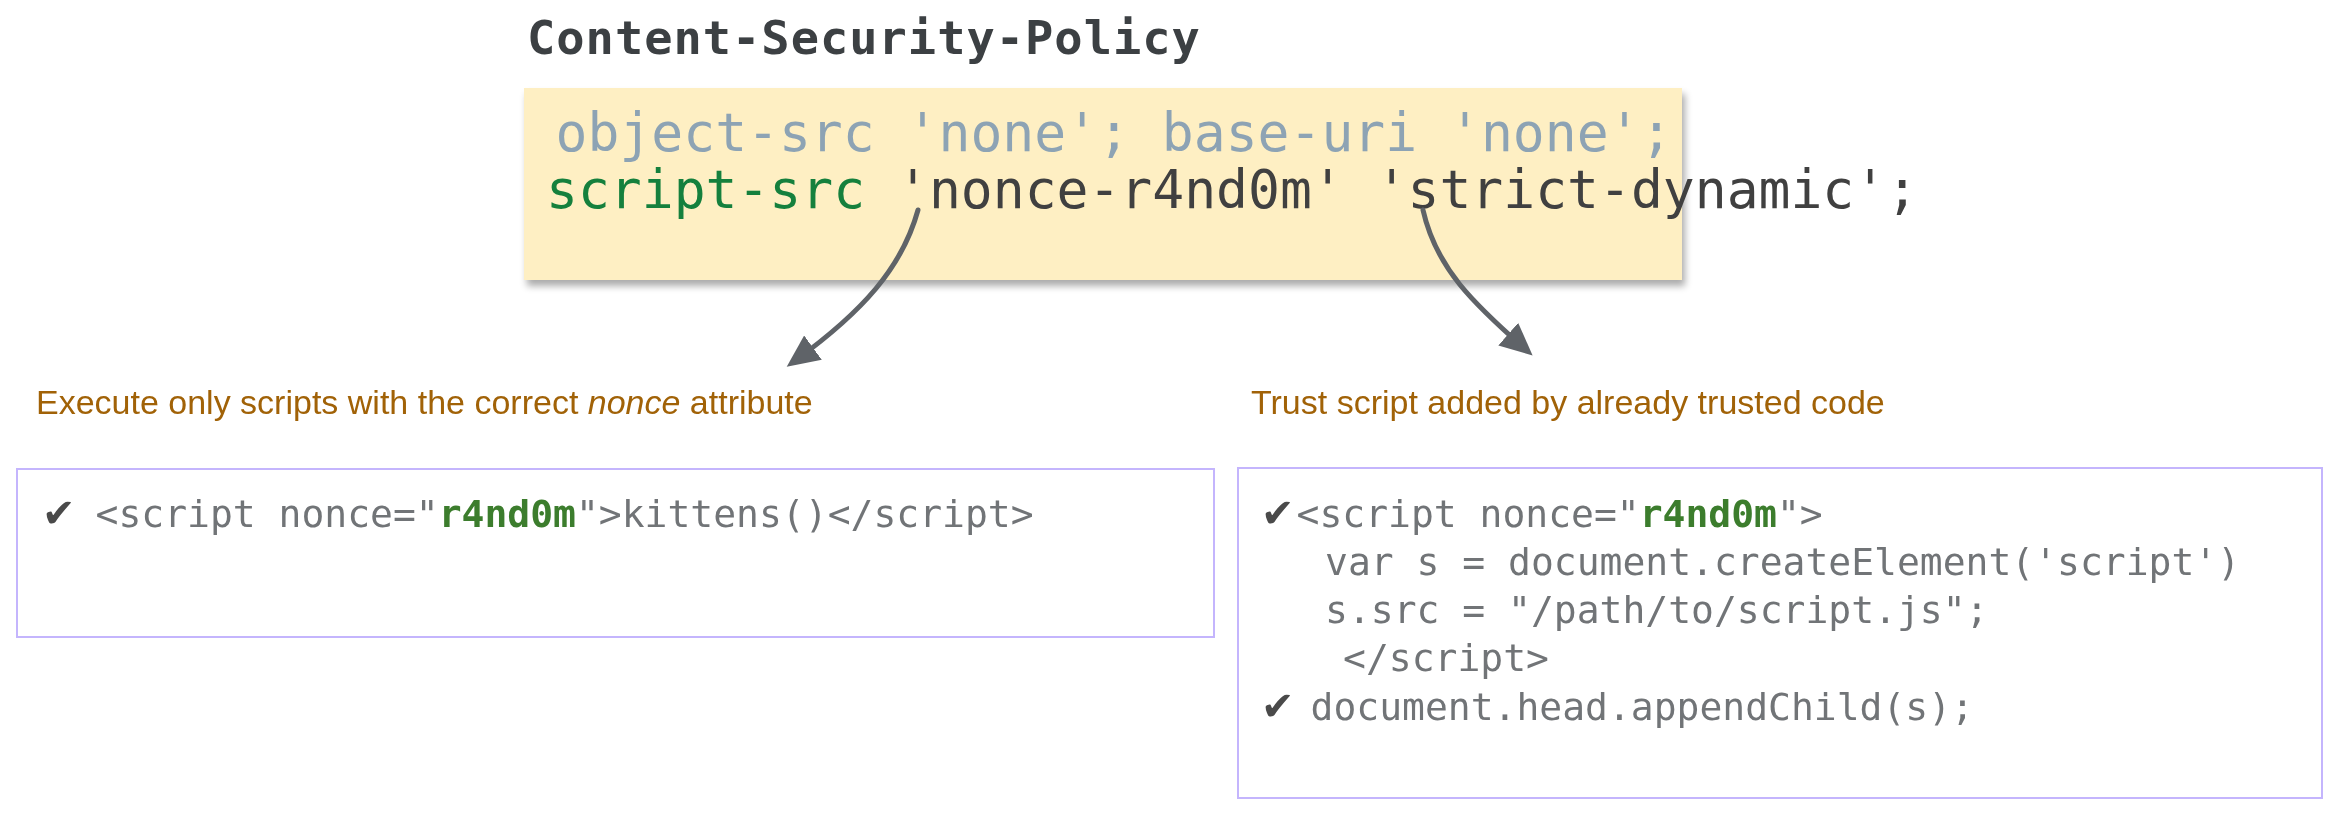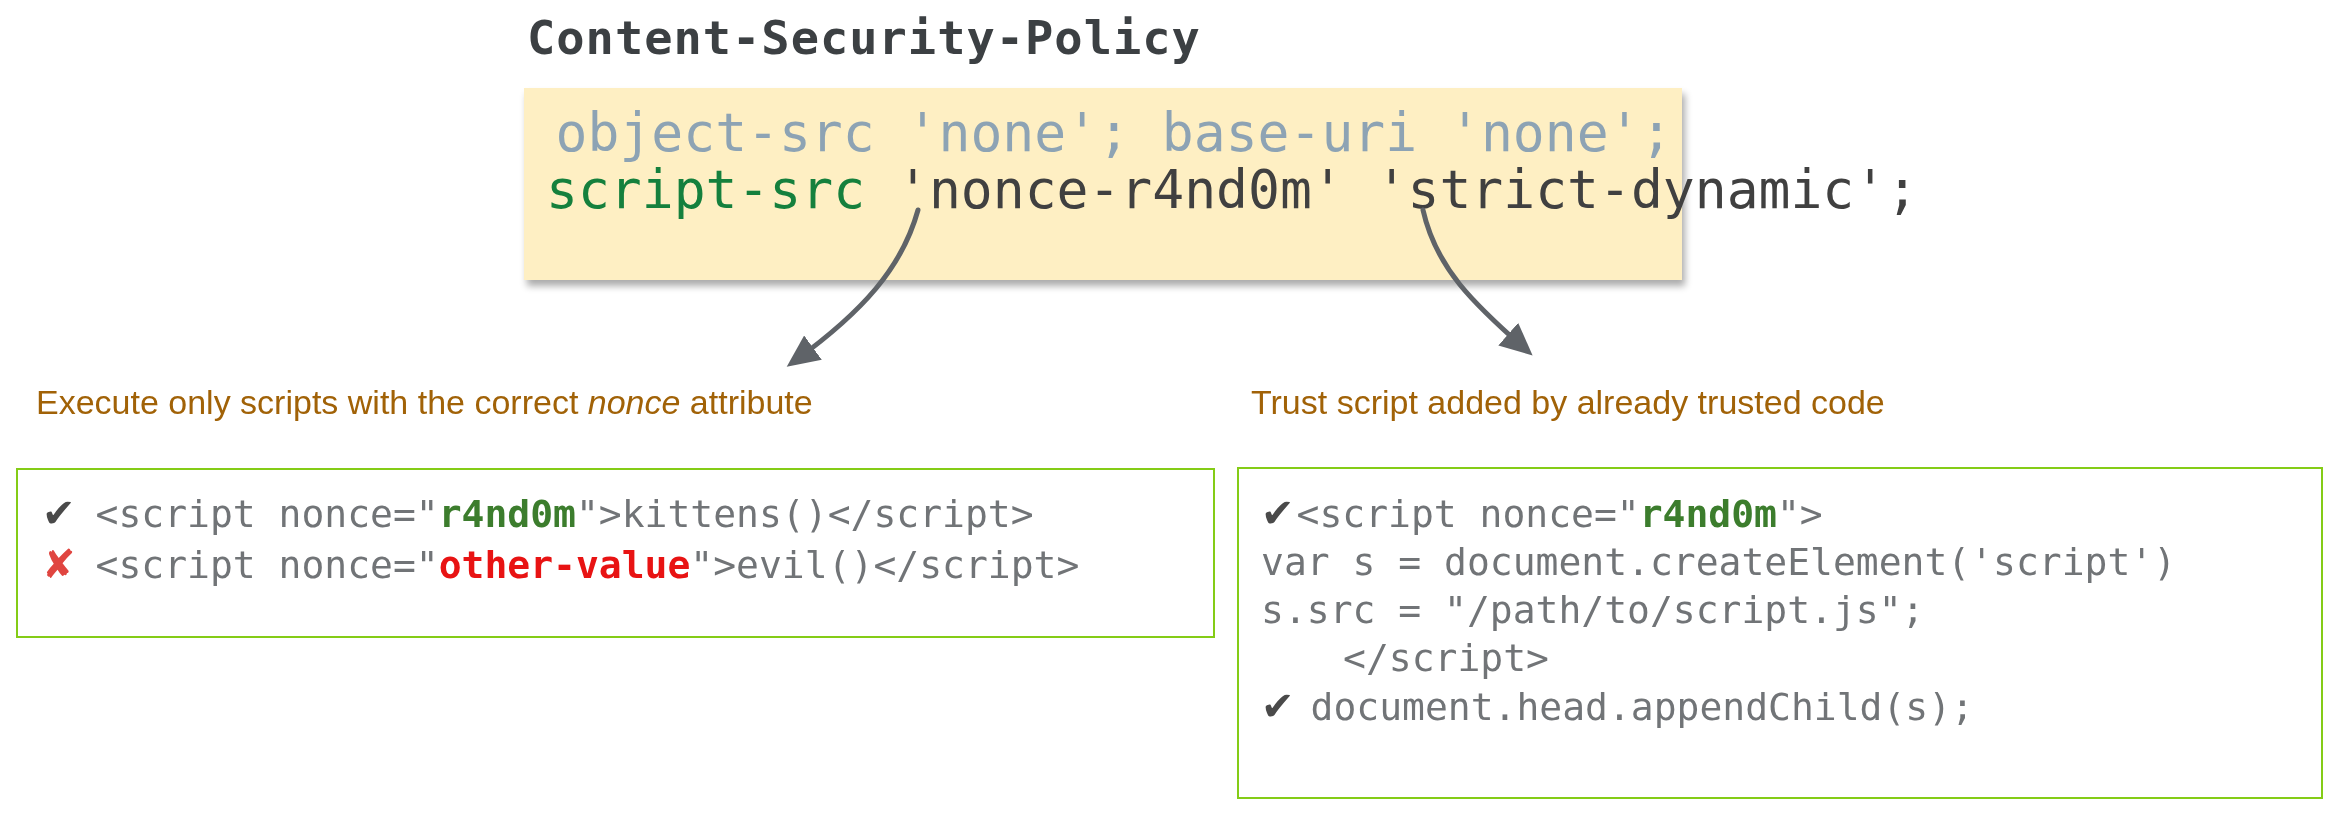--- a/index.html
+++ b/index.html
@@ -62,21 +62,21 @@
     white-space: pre;
   }
   .caption-left  { left: 36px;  top: 383px; }
   .caption-right { left: 1251px; top: 383px; }
   .caption em { font-style: italic; }
 
   
   .code-box {
     position: absolute;
     background: #ffffff;
-    border: 2px solid #84cc16;
+    border: 2px solid #c4b5fd;
   }
   .code-box-left  { left: 16px;   top: 468px; width: 1199px; height: 170px; padding: 18px 0 0 24px; }
   .code-box-right { left: 1237px; top: 467px; width: 1086px; height: 332px; padding: 20px 0 0 22px; }
 
   .code-line {
     font-family: "DejaVu Sans Mono", monospace;
     font-size: 38px;
     color: #717477;
     white-space: pre;
   }
@@ -86,21 +86,21 @@
   .mark { font-family: "DejaVu Sans", sans-serif; font-weight: bold; font-size: 40px; }
   .mark-check { color: #4a4a4a; }
   .mark-cross { color: #e04540; }
   .gap-wide   { margin-right: 20px; }
   .gap-none   { margin-right: 2px; }
   .gap-mid    { margin-right: 16px; }
 
   .tok-green { color: #3c7d2d; font-weight: bold; }
   .tok-red   { color: #e81313; font-weight: bold; }
 
-  .indent-2 { }
+  .indent-2 { margin-left: 64px; }
   .indent-close { margin-left: 82px; }
 </style>
 </head>
 <body>
 
 <div class="canvas">
 
   <div class="title">Content-Security-Policy</div>
 
   <div class="policy-box">
@@ -117,21 +117,20 @@
     <path d="M 918 210 C 902 268, 862 312, 796 360" fill="none" stroke="#5f6368" stroke-width="5" stroke-linecap="round" marker-end="url(#arrowhead)"></path>
     <path d="M 1423 210 C 1436 268, 1474 304, 1524 348" fill="none" stroke="#5f6368" stroke-width="5" stroke-linecap="round" marker-end="url(#arrowhead)"></path>
   </svg>
 
   <div class="caption caption-left"><span>Execute only scripts with the correct </span><em>nonce</em><span> attribute</span></div>
 
   <div class="caption caption-right">Trust script added by already trusted code</div>
 
   <div class="code-box code-box-left">
     <div class="code-line"><span class="mark mark-check gap-wide">✔</span><span>&lt;script nonce="</span><span class="tok-green">r4nd0m</span><span>"&gt;kittens()&lt;/script&gt;</span></div>
-    <div class="code-line"><span class="mark mark-cross gap-wide">✘</span><span>&lt;script nonce="</span><span class="tok-red">other-value</span><span>"&gt;evil()&lt;/script&gt;</span></div>
   </div>
 
   <div class="code-box code-box-right">
     <div class="code-line"><span class="mark mark-check gap-none">✔</span><span>&lt;script nonce="</span><span class="tok-green">r4nd0m</span><span>"&gt;</span></div>
     <div class="code-line indent-2">var s = document.createElement('script')</div>
     <div class="code-line indent-2">s.src = "/path/to/script.js";</div>
     <div class="code-line indent-close">&lt;/script&gt;</div>
     <div class="code-line"><span class="mark mark-check gap-mid">✔</span><span>document.head.appendChild(s);</span></div>
   </div>
 

